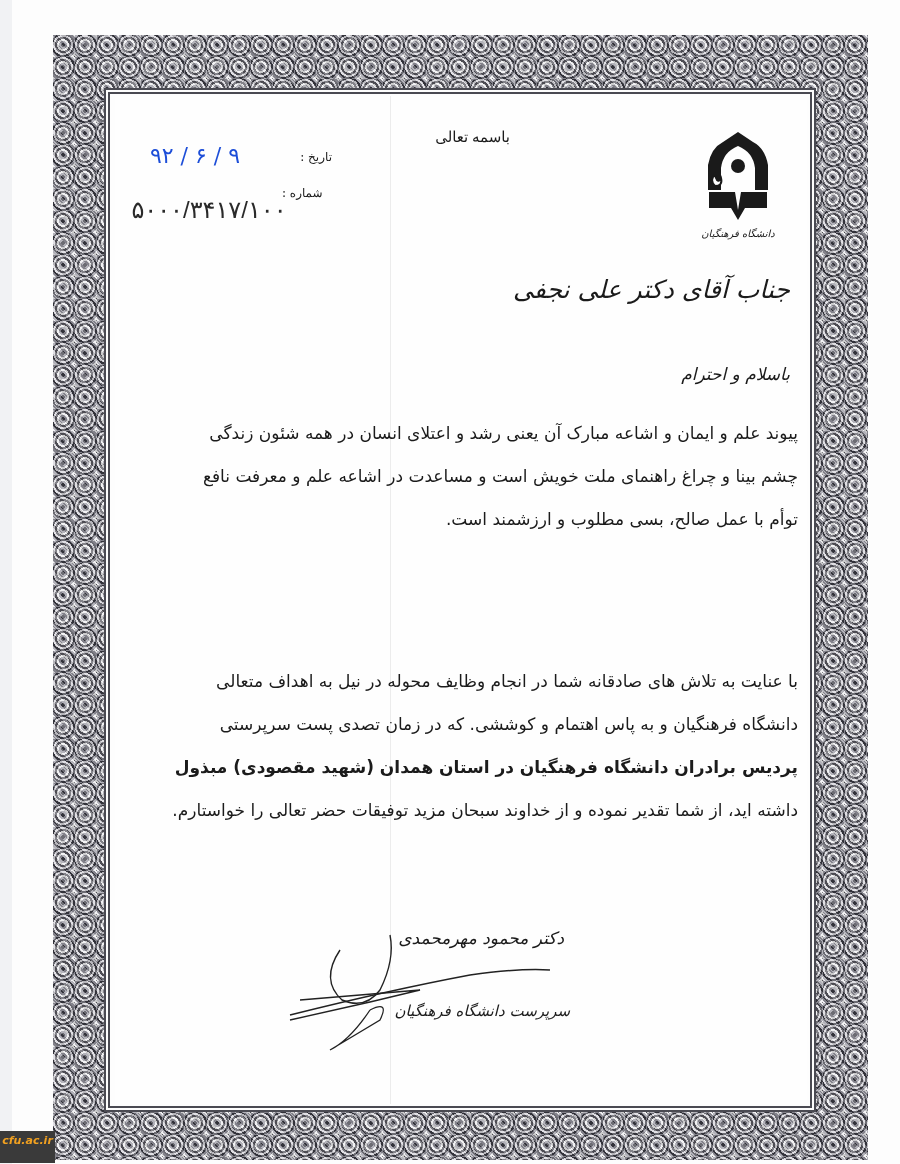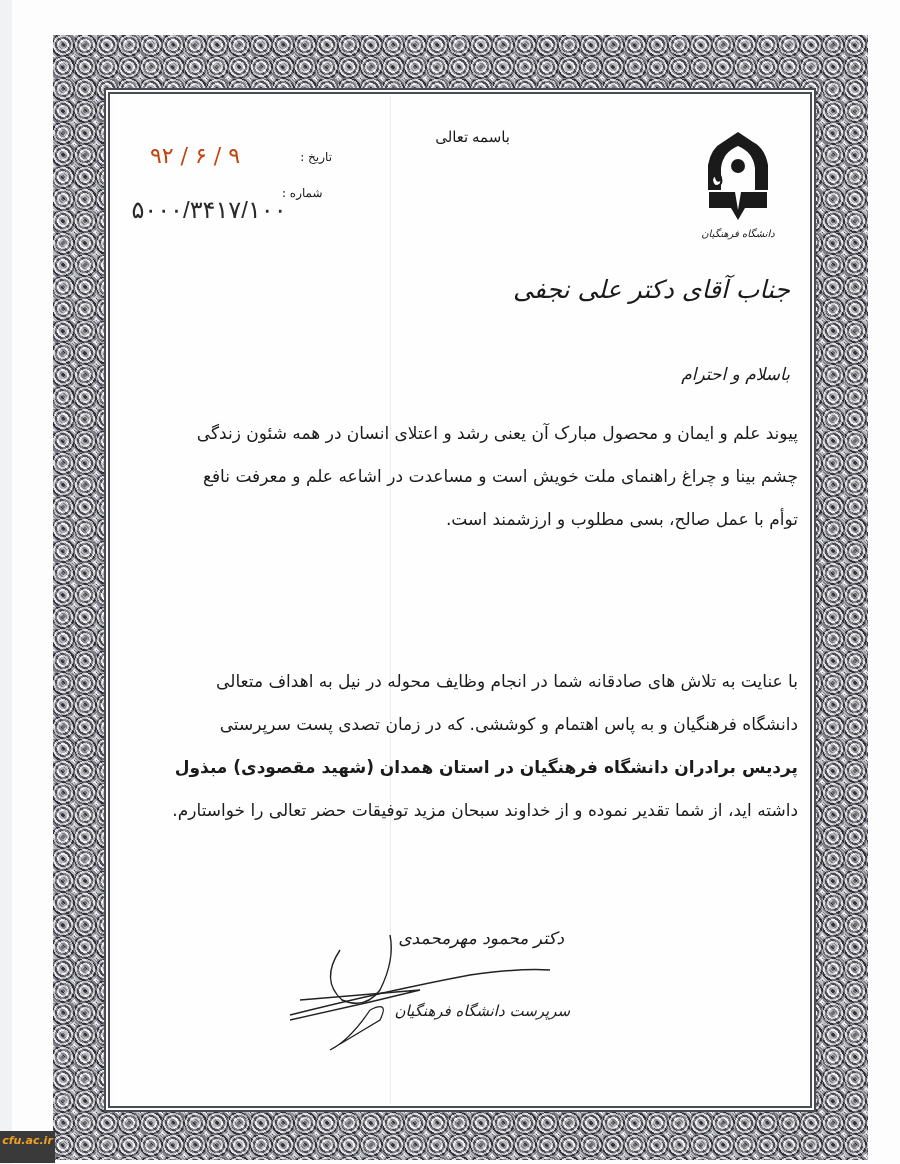--- a/index.html
+++ b/index.html
@@ -22,21 +22,21 @@
       border:6px double #4a4a52; box-sizing:border-box; background:#fdfdfd; z-index:2;
     }
     .inner { position:absolute; left:115px; top:96px; width:692px; height:1008px; background:#fefefe; z-index:3; }
     .fold-line { position:absolute; left:390px; top:96px; width:1px; height:1008px; background:#ececec; z-index:4; }
 
     .abs { position:absolute; z-index:5; direction:rtl; color:#1b1b1b; }
     .bismillah { left:400px; top:128px; width:110px; font-family:Liberation Serif, serif; font-size:15px; text-align:right; }
     .meta-label { font-family:"DejaVu Serif", serif; font-size:12px; }
     .date-label { left:282px; top:150px; width:50px; text-align:right; }
     .num-label { left:282px; top:186px; width:50px; text-align:left; }
-    .date-val { left:110px; top:143px; width:170px; font-family:"DejaVu Serif", serif; font-size:22px; text-align:center; color:#c2410c; direction:ltr; letter-spacing:2px; }
+    .date-val { left:110px; top:143px; width:170px; font-family:"DejaVu Serif", serif; font-size:22px; text-align:center; color:#1d4ed8; direction:ltr; letter-spacing:2px; }
     .num-val { left:124px; top:196px; width:170px; font-family:Liberation Sans, sans-serif; font-size:24px; text-align:center; color:#2a2a2a; direction:ltr; letter-spacing:1px; }
 
     .logo { left:693px; top:130px; width:90px; height:125px; }
     .logo-caption { position:absolute; left:0; top:98px; width:90px; text-align:center; font-family:"DejaVu Serif", serif; font-size:10px; font-style:italic; direction:rtl; }
 
     .addressee { left:470px; top:275px; width:320px; font-family:"DejaVu Serif", serif; font-style:italic; font-size:25px; text-align:right; }
     .greeting { left:600px; top:364px; width:190px; font-family:"DejaVu Serif", serif; font-style:italic; font-size:17px; text-align:right; }
 
     .body-para { left:148px; width:650px; font-family:"DejaVu Sans", sans-serif; font-size:17px; text-align:justify; text-align-last:right; }
     .line { height:43px; line-height:43px; white-space:nowrap; overflow:hidden; text-align:right; }
@@ -73,21 +73,21 @@
     <path d="M16 62 L42 62 L45 80 L48 62 L74 62 L74 78 L52 78 L45 90 L38 78 L16 78 Z" fill="#1a1a1a"></path>
     <path d="M22 44 Q16 50 22 56 Q30 56 28 48 Q26 52 24 50 Q22 47 22 44 Z" fill="#fff" stroke="#1a1a1a" stroke-width="2"></path>
   </svg>
   <div class="logo-caption">دانشگاه فرهنگیان</div>
 </div>
 
 <div class="abs addressee">جناب آقای دکتر علی نجفی</div>
 <div class="abs greeting">باسلام و احترام</div>
 
 <div class="abs body-para p1">
-  <div class="line">پیوند علم و ایمان و محصول مبارک آن یعنی رشد و اعتلای انسان در همه شئون زندگی</div>
+  <div class="line">پیوند علم و ایمان و اشاعه مبارک آن یعنی رشد و اعتلای انسان در همه شئون زندگی</div>
   <div class="line">چشم بینا و چراغ راهنمای ملت خویش است و مساعدت در اشاعه علم و معرفت نافع</div>
   <div class="line">توأم با عمل صالح، بسی مطلوب و ارزشمند است.</div>
 </div>
 
 <div class="abs body-para p2">
   <div class="line">با عنایت به تلاش های صادقانه شما در انجام وظایف محوله در نیل به اهداف متعالی</div>
   <div class="line">دانشگاه فرهنگیان و به پاس اهتمام و کوششی. که در زمان تصدی پست سرپرستی</div>
   <div class="line" style="font-weight:bold;">پردیس برادران دانشگاه فرهنگیان در استان همدان (شهید مقصودی) مبذول</div>
   <div class="line">داشته اید، از شما تقدیر نموده و از خداوند سبحان مزید توفیقات حضر تعالی را خواستارم.</div>
 </div>

